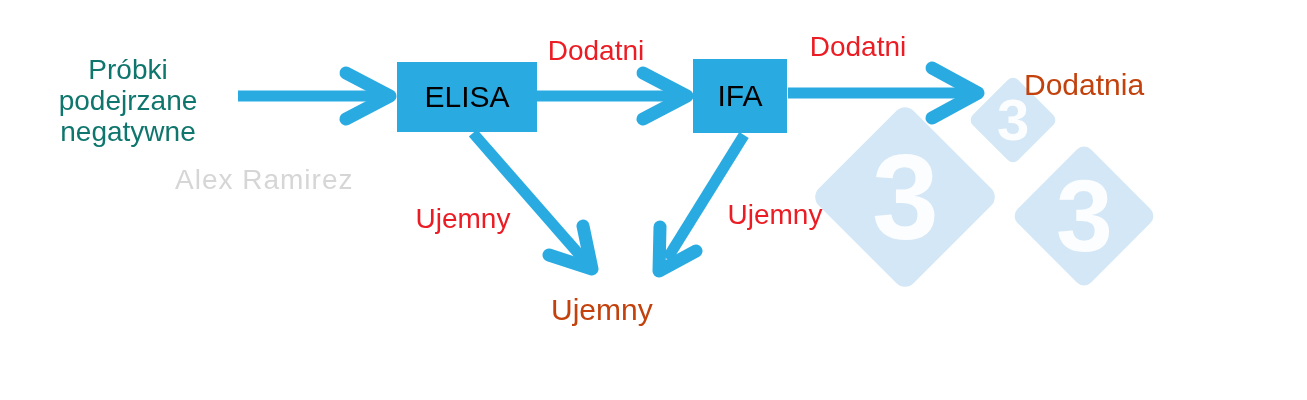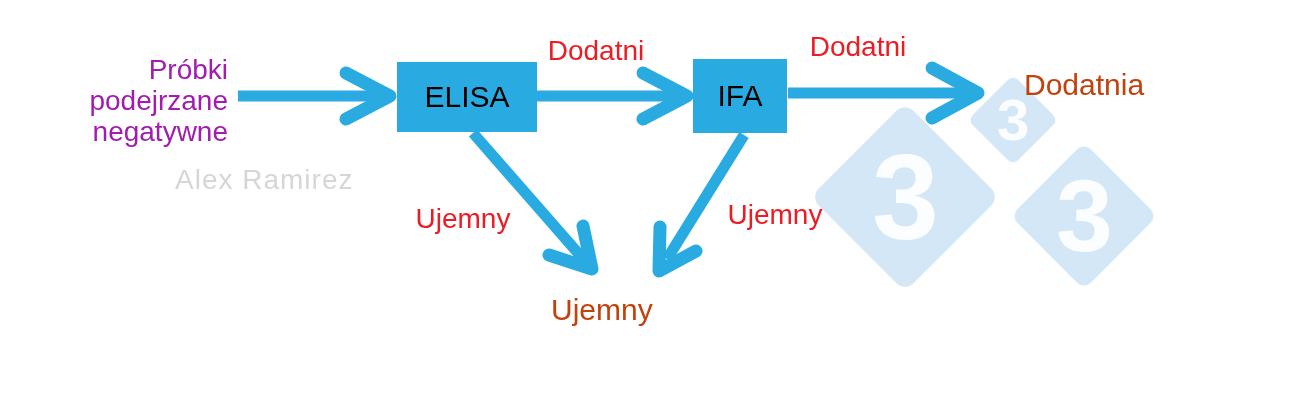--- a/index.html
+++ b/index.html
@@ -62,22 +62,22 @@
     font-size: 30px;
     z-index: 4;
   }
   #elisa-box { left: 397px; top: 62px; width: 140px; height: 70px; }
   #ifa-box   { left: 693px; top: 59px; width: 94px;  height: 74px; }
 
   
   .source-text {
     left: 28px; top: 54px; width: 200px;
     font-size: 28px; line-height: 31px;
-    color: #a21caf;
-    text-align: right;
+    color: #0f766e;
+    text-align: center;
     white-space: pre-line;
     z-index: 4;
   }
   .edge-label {
     position: absolute;
     color: #ec1c24;
     font-size: 28px;
     text-align: center;
     white-space: nowrap;
     z-index: 5;

